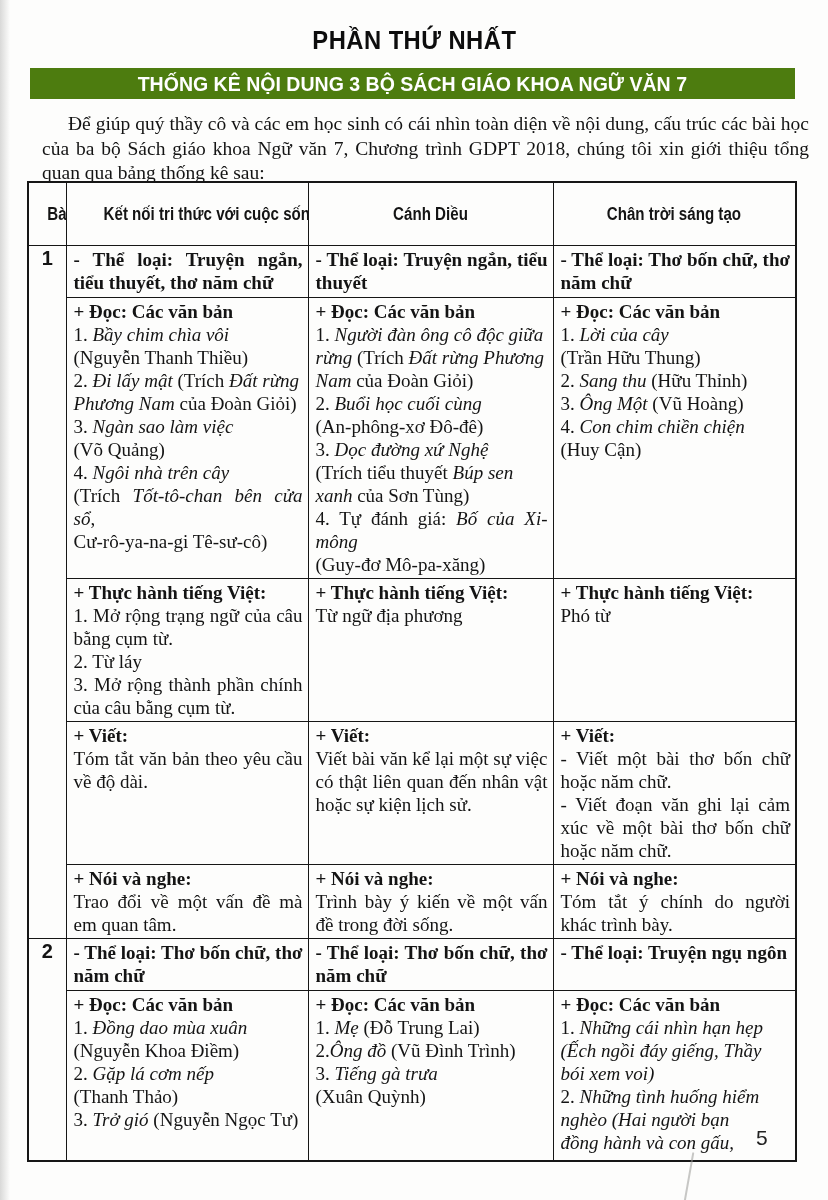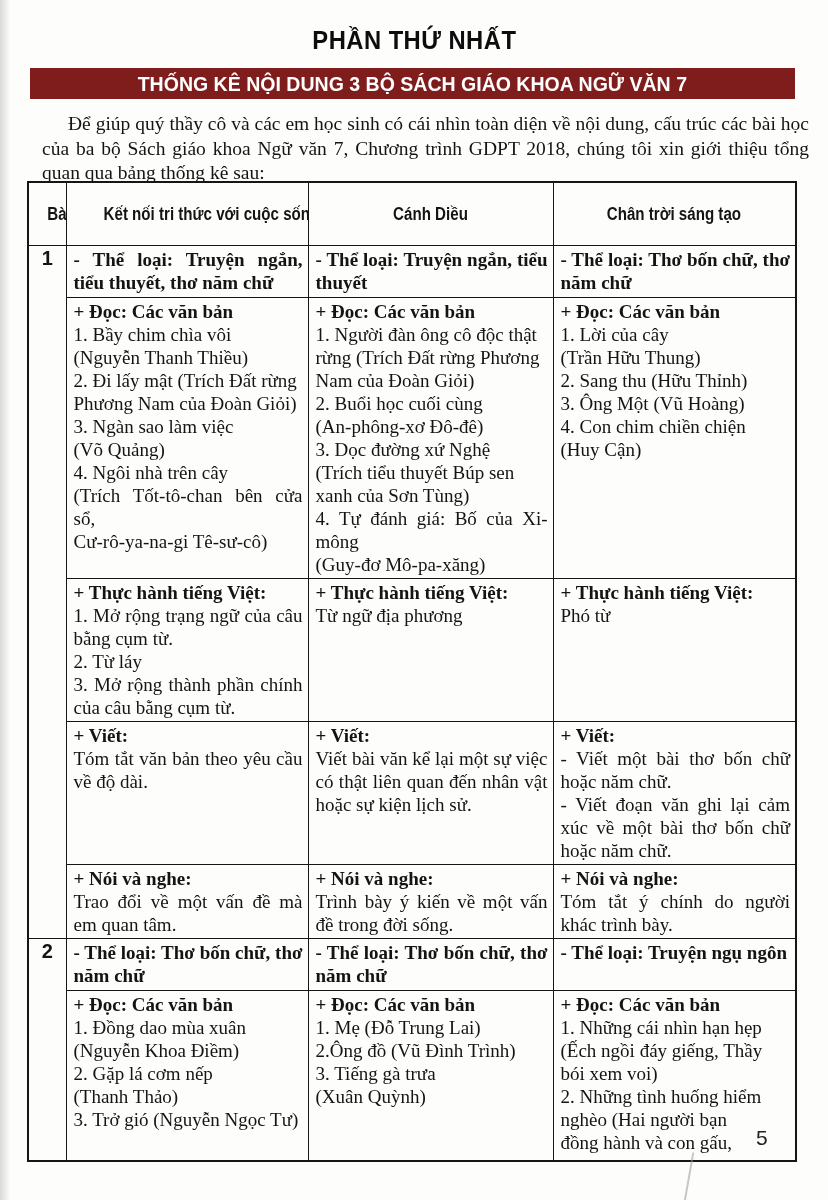--- a/index.html
+++ b/index.html
@@ -23,21 +23,21 @@
   .title{
     position:absolute;top:26px;left:0;width:828px;
     text-align:center;
     font-family:"Liberation Sans", sans-serif;
     font-weight:bold;font-size:25px;letter-spacing:.5px;
     color:#0d0d0d;
   }
   .title .cond{display:inline-block;transform:scaleX(.95);transform-origin:center;white-space:nowrap;}
   .banner{
     position:absolute;top:68px;left:30px;width:765px;height:31px;
-    background:#7f1d1d;color:#ffffff;
+    background:#4d7c0f;color:#ffffff;
     font-family:"Liberation Sans", sans-serif;
     font-weight:bold;font-size:21px;
     text-align:center;line-height:31px;
   }
   .banner .cond{display:inline-block;transform:scaleX(.93);transform-origin:center;white-space:nowrap;}
   .intro{
     position:absolute;top:100px;left:30px;width:767px;
     margin:12px;
     font-size:19.5px;line-height:24.5px;
     text-align:justify;text-indent:26px;
@@ -67,21 +67,21 @@
     font-weight:bold;font-size:20px;
     text-align:center;vertical-align:middle;
   }
   td.cell{
     font-size:19px;line-height:23px;
     padding:2px 5px 2px 7px;
     text-align:justify;
   }
   .par{margin:0;}
   .bold{font-weight:bold;}
-  .ital{}
+  .ital{font-style:italic;}
   .pageno{
     position:absolute;top:1126px;left:756px;
     font-family:"Liberation Sans", sans-serif;
     font-size:21px;color:#222;
   }
 </style>
 </head>
 <body>
 
 <div class="scan-edge-left"></div>
@@ -123,21 +123,21 @@
       <tr style="height: 263px;">
         <td class="cell">
           <div class="par"><span class="bold">+ Đọc: Các văn bản</span></div>
           <div class="par"><span>1. </span><span class="ital">Bầy chim chìa vôi</span><br><span>(Nguyễn Thanh Thiều)</span></div>
           <div class="par"><span>2. </span><span class="ital">Đi lấy mật</span><span> (Trích </span><span class="ital">Đất rừng</span><br><span class="ital">Phương Nam</span><span> của Đoàn Giỏi)</span></div>
           <div class="par"><span>3. </span><span class="ital">Ngàn sao làm việc</span><br><span>(Võ Quảng)</span></div>
           <div class="par"><span>4. </span><span class="ital">Ngôi nhà trên cây</span><br><span>(Trích </span><span class="ital">Tốt-tô-chan bên cửa sổ</span><span>,</span><br><span>Cư-rô-ya-na-gi Tê-sư-cô)</span></div>
         </td>
         <td class="cell">
           <div class="par"><span class="bold">+ Đọc: Các văn bản</span></div>
-          <div class="par"><span>1. </span><span class="ital">Người đàn ông cô độc thật</span><br><span class="ital">rừng</span><span> (Trích </span><span class="ital">Đất rừng Phương</span><br><span class="ital">Nam</span><span> của Đoàn Giỏi)</span></div>
+          <div class="par"><span>1. </span><span class="ital">Người đàn ông cô độc giữa</span><br><span class="ital">rừng</span><span> (Trích </span><span class="ital">Đất rừng Phương</span><br><span class="ital">Nam</span><span> của Đoàn Giỏi)</span></div>
           <div class="par"><span>2. </span><span class="ital">Buổi học cuối cùng</span><br><span>(An-phông-xơ Đô-đê)</span></div>
           <div class="par"><span>3. </span><span class="ital">Dọc đường xứ Nghệ</span><br><span>(Trích tiểu thuyết </span><span class="ital">Búp sen</span><br><span class="ital">xanh</span><span> của Sơn Tùng)</span></div>
           <div class="par"><span>4. Tự đánh giá: </span><span class="ital">Bố của Xi-mông</span><br><span>(Guy-đơ Mô-pa-xăng)</span></div>
         </td>
         <td class="cell">
           <div class="par"><span class="bold">+ Đọc: Các văn bản</span></div>
           <div class="par"><span>1. </span><span class="ital">Lời của cây</span><br><span>(Trần Hữu Thung)</span></div>
           <div class="par"><span>2. </span><span class="ital">Sang thu</span><span> (Hữu Thỉnh)</span></div>
           <div class="par"><span>3. </span><span class="ital">Ông Một</span><span> (Vũ Hoàng)</span></div>
           <div class="par"><span>4. </span><span class="ital">Con chim chiền chiện</span><br><span>(Huy Cận)</span></div>

